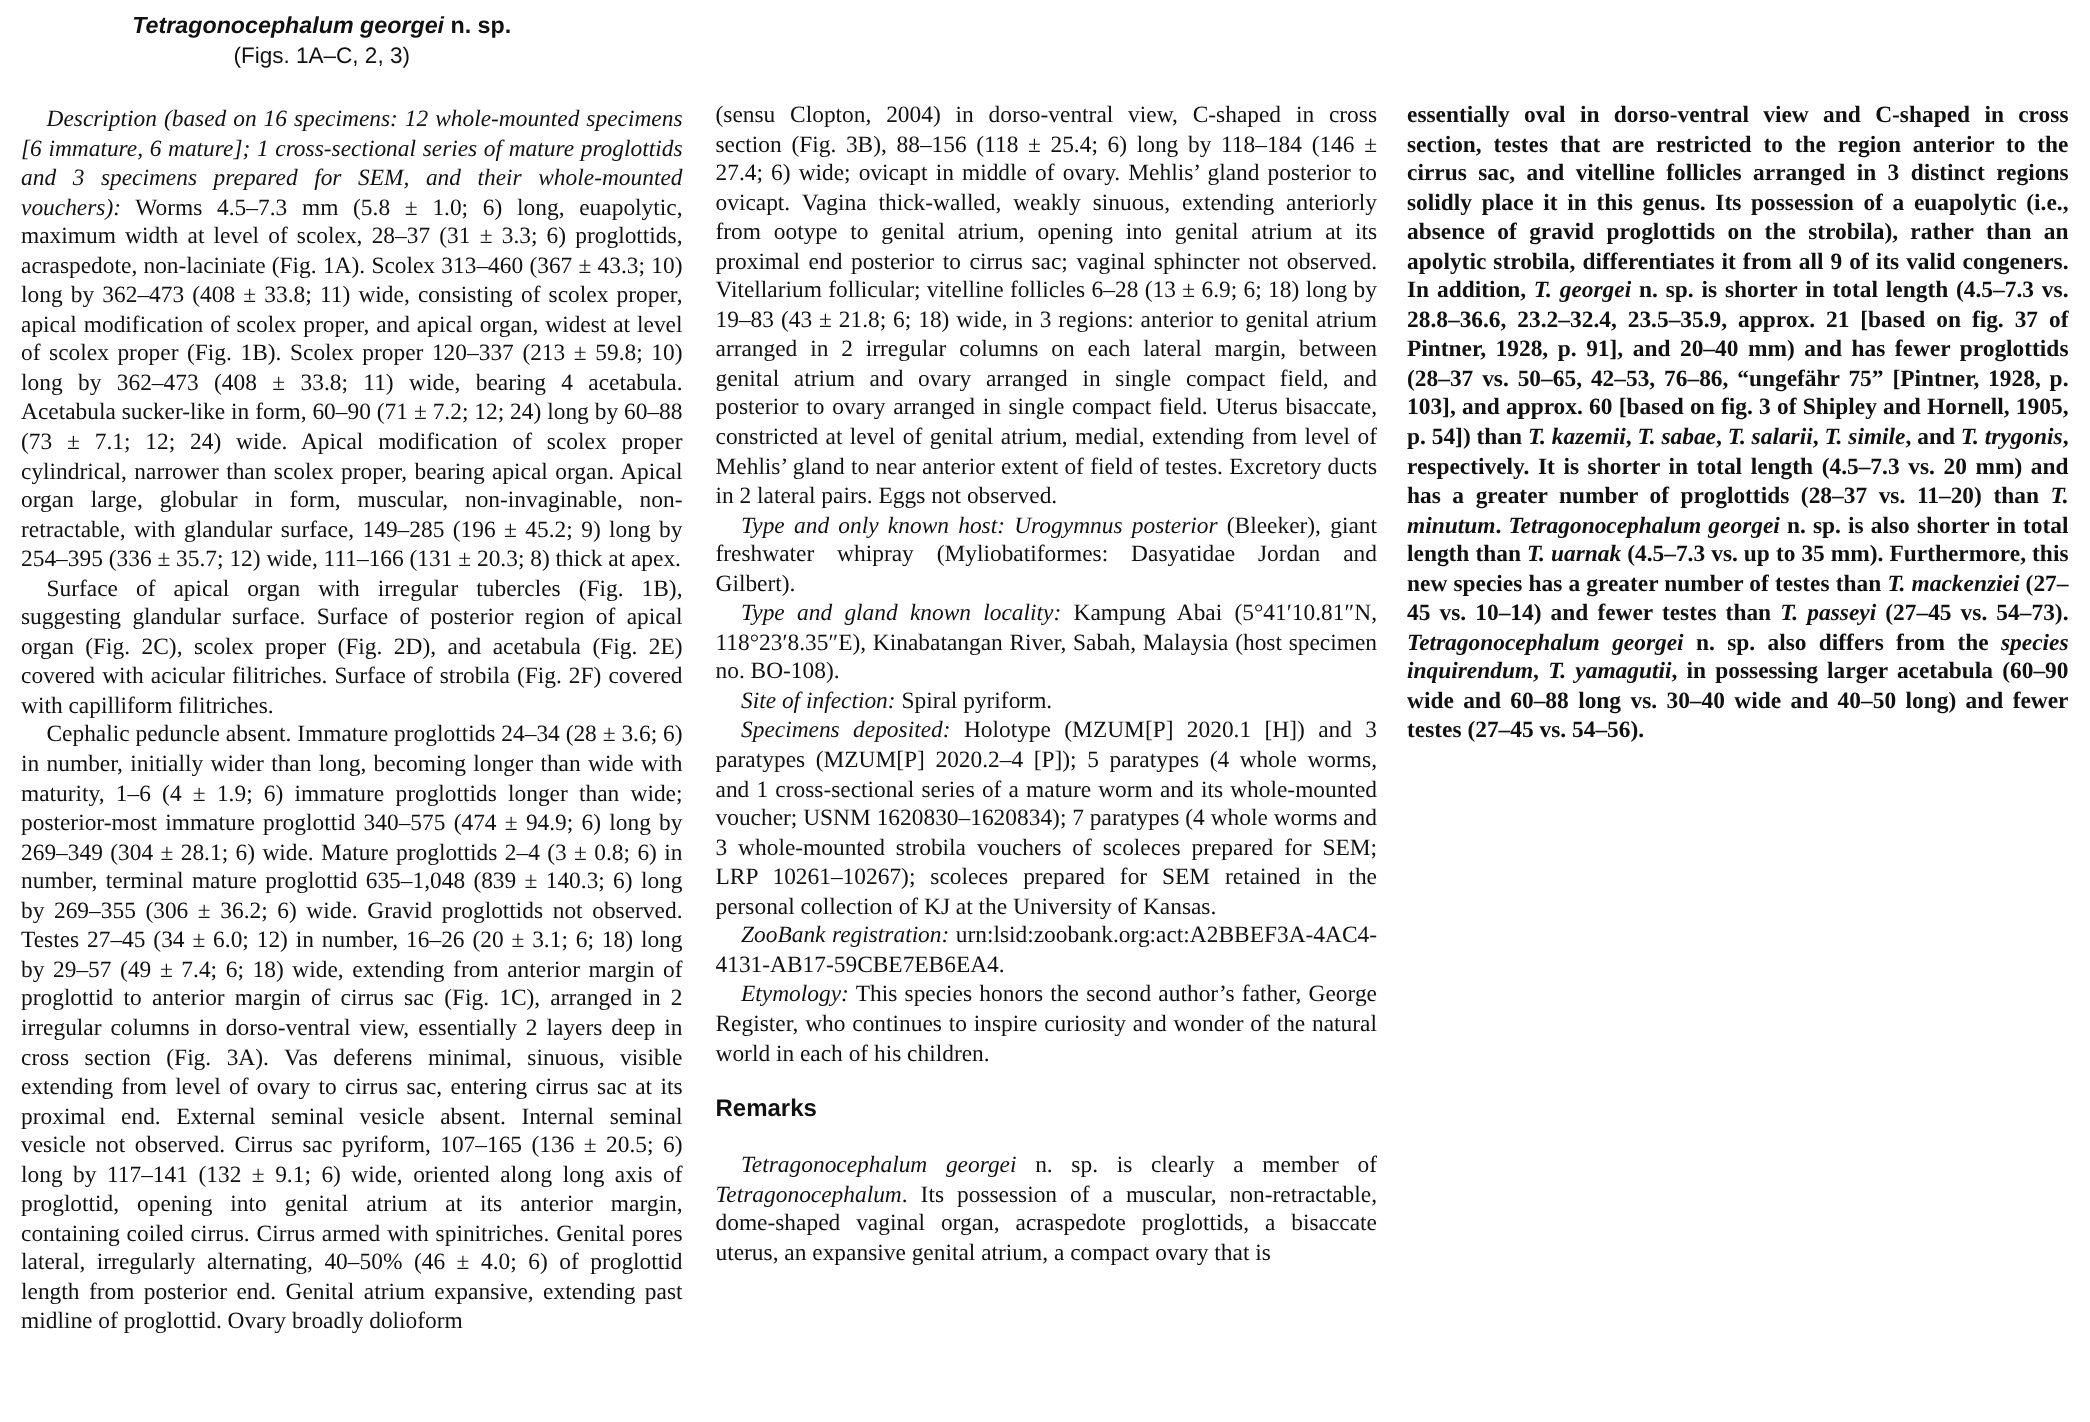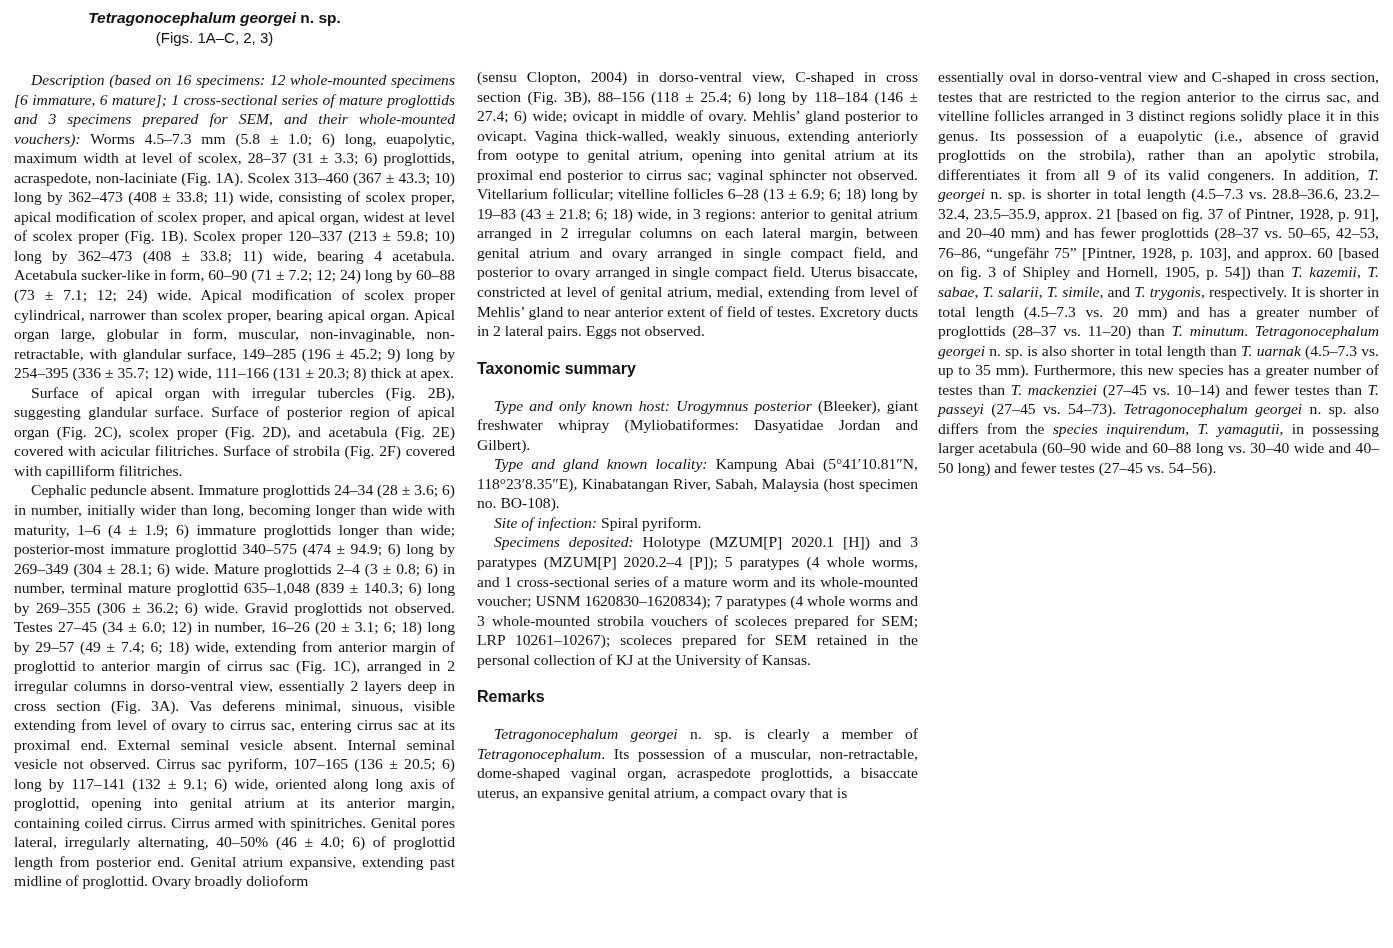--- a/index.html
+++ b/index.html
@@ -1,54 +1,55 @@
 <!DOCTYPE html>
 <html><head>
 <meta charset="utf-8">
 <style>
   html, body { margin:0; padding:0; background:#ffffff; }
   body { width:1393px; height:948px; overflow:hidden; position:relative; color:#111; }
   .col { position:absolute; top:0; font-family:"Liberation Serif", serif; font-size:15.6px; line-height:19.55px; text-align:justify; }
   #col1 { left:14px; width:441px; }
   #col2 { left:477px; width:441px; top:67px; }
-  #col3 { left:938px; width:441px; top:67px; }
+  #col3 { left:938px; width:441px; top:67px;font-weight:bold; }
   .title-block { text-align:center; font-family:"Liberation Sans", sans-serif; margin-top:8px; margin-bottom:23px; margin-left:-40px; }
   .title { font-size:15.5px; font-weight:bold; line-height:20px; }
   .title .sp-name { font-style:italic; }
   .figs { font-size:15px; line-height:19px; }
   p { margin:0; text-indent:17px; }
   p.noindent { text-indent:0; }
   h2 { font-family:"Liberation Sans", sans-serif; font-weight:bold; font-size:16px; margin:18px 0 17px 0; line-height:20px; }
   i { font-style:italic; }
 </style>
 </head>
 <body>
 
 <div class="col" id="col1">
   <div class="title-block">
     <div class="title"><span class="sp-name">Tetragonocephalum georgei</span><span> n. sp.</span></div>
     <div class="figs">(Figs. 1A–C, 2, 3)</div>
   </div>
   <div>
       <p><i>Description (based on 16 specimens: 12 whole-mounted specimens [6 immature, 6 mature]; 1 cross-sectional series of mature proglottids and 3 specimens prepared for SEM, and their whole-mounted vouchers):</i><span> Worms 4.5–7.3 mm (5.8 ± 1.0; 6) long, euapolytic, maximum width at level of scolex, 28–37 (31 ± 3.3; 6) proglottids, acraspedote, non-laciniate (Fig. 1A). Scolex 313–460 (367 ± 43.3; 10) long by 362–473 (408 ± 33.8; 11) wide, consisting of scolex proper, apical modification of scolex proper, and apical organ, widest at level of scolex proper (Fig. 1B). Scolex proper 120–337 (213 ± 59.8; 10) long by 362–473 (408 ± 33.8; 11) wide, bearing 4 acetabula. Acetabula sucker-like in form, 60–90 (71 ± 7.2; 12; 24) long by 60–88 (73 ± 7.1; 12; 24) wide. Apical modification of scolex proper cylindrical, narrower than scolex proper, bearing apical organ. Apical organ large, globular in form, muscular, non-invaginable, non-retractable, with glandular surface, 149–285 (196 ± 45.2; 9) long by 254–395 (336 ± 35.7; 12) wide, 111–166 (131 ± 20.3; 8) thick at apex.</span></p>
-      <p><span>Surface of apical organ with irregular tubercles (Fig. 2B), suggesting glandular surface. Surface of posterior region of apical organ (Fig. 2C), scolex proper (Fig. 2D), and acetabula (Fig. 2E) covered with acicular filitriches. Surface of strobila (Fig. 2F) covered with capilliform filitriches.</span></p>
+      <p><span>Surface of apical organ with irregular tubercles (Fig. 1B), suggesting glandular surface. Surface of posterior region of apical organ (Fig. 2C), scolex proper (Fig. 2D), and acetabula (Fig. 2E) covered with acicular filitriches. Surface of strobila (Fig. 2F) covered with capilliform filitriches.</span></p>
       <p><span>Cephalic peduncle absent. Immature proglottids 24–34 (28 ± 3.6; 6) in number, initially wider than long, becoming longer than wide with maturity, 1–6 (4 ± 1.9; 6) immature proglottids longer than wide; posterior-most immature proglottid 340–575 (474 ± 94.9; 6) long by 269–349 (304 ± 28.1; 6) wide. Mature proglottids 2–4 (3 ± 0.8; 6) in number, terminal mature proglottid 635–1,048 (839 ± 140.3; 6) long by 269–355 (306 ± 36.2; 6) wide. Gravid proglottids not observed. Testes 27–45 (34 ± 6.0; 12) in number, 16–26 (20 ± 3.1; 6; 18) long by 29–57 (49 ± 7.4; 6; 18) wide, extending from anterior margin of proglottid to anterior margin of cirrus sac (Fig. 1C), arranged in 2 irregular columns in dorso-ventral view, essentially 2 layers deep in cross section (Fig. 3A). Vas deferens minimal, sinuous, visible extending from level of ovary to cirrus sac, entering cirrus sac at its proximal end. External seminal vesicle absent. Internal seminal vesicle not observed. Cirrus sac pyriform, 107–165 (136 ± 20.5; 6) long by 117–141 (132 ± 9.1; 6) wide, oriented along long axis of proglottid, opening into genital atrium at its anterior margin, containing coiled cirrus. Cirrus armed with spinitriches. Genital pores lateral, irregularly alternating, 40–50% (46 ± 4.0; 6) of proglottid length from posterior end. Genital atrium expansive, extending past midline of proglottid. Ovary broadly dolioform</span></p>
     </div>
 </div>
 
 <div class="col" id="col2">
   <div>
       <p class="noindent"><span>(sensu Clopton, 2004) in dorso-ventral view, C-shaped in cross section (Fig. 3B), 88–156 (118 ± 25.4; 6) long by 118–184 (146 ± 27.4; 6) wide; ovicapt in middle of ovary. Mehlis’ gland posterior to ovicapt. Vagina thick-walled, weakly sinuous, extending anteriorly from ootype to genital atrium, opening into genital atrium at its proximal end posterior to cirrus sac; vaginal sphincter not observed. Vitellarium follicular; vitelline follicles 6–28 (13 ± 6.9; 6; 18) long by 19–83 (43 ± 21.8; 6; 18) wide, in 3 regions: anterior to genital atrium arranged in 2 irregular columns on each lateral margin, between genital atrium and ovary arranged in single compact field, and posterior to ovary arranged in single compact field. Uterus bisaccate, constricted at level of genital atrium, medial, extending from level of Mehlis’ gland to near anterior extent of field of testes. Excretory ducts in 2 lateral pairs. Eggs not observed.</span></p>
     </div>
-  <h2>Taxonomic summary</h2>
   <div>
       <p><i>Type and only known host: Urogymnus posterior</i><span> (Bleeker), giant freshwater whipray (Myliobatiformes: Dasyatidae Jordan and Gilbert).</span></p>
       <p><i>Type and gland known locality:</i><span> Kampung Abai (5°41′10.81″N, 118°23′8.35″E), Kinabatangan River, Sabah, Malaysia (host specimen no. BO-108).</span></p>
       <p><i>Site of infection:</i><span> Spiral pyriform.</span></p>
       <p><i>Specimens deposited:</i><span> Holotype (MZUM[P] 2020.1 [H]) and 3 paratypes (MZUM[P] 2020.2–4 [P]); 5 paratypes (4 whole worms, and 1 cross-sectional series of a mature worm and its whole-mounted voucher; USNM 1620830–1620834); 7 paratypes (4 whole worms and 3 whole-mounted strobila vouchers of scoleces prepared for SEM; LRP 10261–10267); scoleces prepared for SEM retained in the personal collection of KJ at the University of Kansas.</span></p>
+      <p><i>ZooBank registration:</i><span> urn:lsid:zoobank.org:act:A2BBEF3A-4AC4-4131-AB17-59CBE7EB6EA4.</span></p>
+      <p><i>Etymology:</i><span> This species honors the second author’s father, George Register, who continues to inspire curiosity and wonder of the natural world in each of his children.</span></p>
     </div>
   <h2>Remarks</h2>
   <div>
       <p><i>Tetragonocephalum georgei</i><span> n. sp. is clearly a member of </span><i>Tetragonocephalum</i><span>. Its possession of a muscular, non-retractable, dome-shaped vaginal organ, acraspedote proglottids, a bisaccate uterus, an expansive genital atrium, a compact ovary that is</span></p>
     </div>
 </div>
 
 <div class="col" id="col3">
   <div>
       <p class="noindent"><span>essentially oval in dorso-ventral view and C-shaped in cross section, testes that are restricted to the region anterior to the cirrus sac, and vitelline follicles arranged in 3 distinct regions solidly place it in this genus. Its possession of a euapolytic (i.e., absence of gravid proglottids on the strobila), rather than an apolytic strobila, differentiates it from all 9 of its valid congeners. In addition, </span><i>T. georgei</i><span> n. sp. is shorter in total length (4.5–7.3 vs. 28.8–36.6, 23.2–32.4, 23.5–35.9, approx. 21 [based on fig. 37 of Pintner, 1928, p. 91], and 20–40 mm) and has fewer proglottids (28–37 vs. 50–65, 42–53, 76–86, “ungefähr 75” [Pintner, 1928, p. 103], and approx. 60 [based on fig. 3 of Shipley and Hornell, 1905, p. 54]) than </span><i>T. kazemii</i><span>, </span><i>T. sabae</i><span>, </span><i>T. salarii</i><span>, </span><i>T. simile</i><span>, and </span><i>T. trygonis</i><span>, respectively. It is shorter in total length (4.5–7.3 vs. 20 mm) and has a greater number of proglottids (28–37 vs. 11–20) than </span><i>T. minutum</i><span>. </span><i>Tetragonocephalum georgei</i><span> n. sp. is also shorter in total length than </span><i>T. uarnak</i><span> (4.5–7.3 vs. up to 35 mm). Furthermore, this new species has a greater number of testes than </span><i>T. mackenziei</i><span> (27–45 vs. 10–14) and fewer testes than </span><i>T. passeyi</i><span> (27–45 vs. 54–73). </span><i>Tetragonocephalum georgei</i><span> n. sp. also differs from the </span><i>species inquirendum</i><span>, </span><i>T. yamagutii</i><span>, in possessing larger acetabula (60–90 wide and 60–88 long vs. 30–40 wide and 40–50 long) and fewer testes (27–45 vs. 54–56).</span></p>

